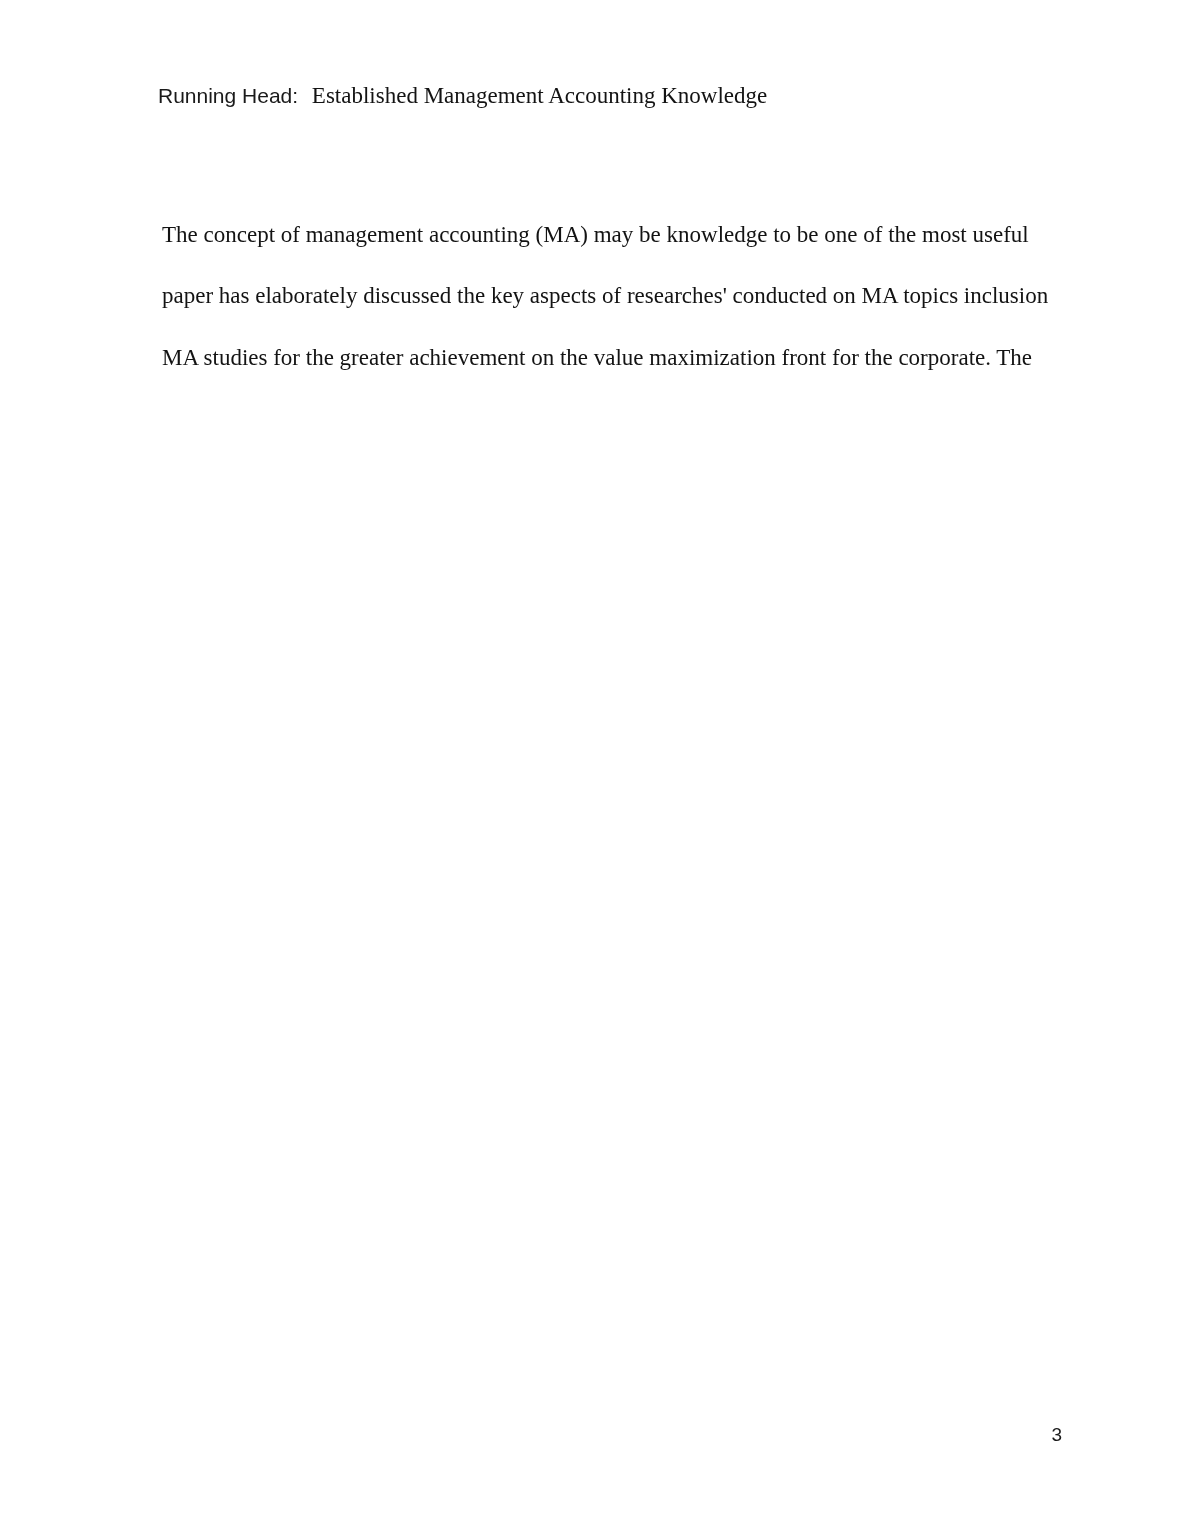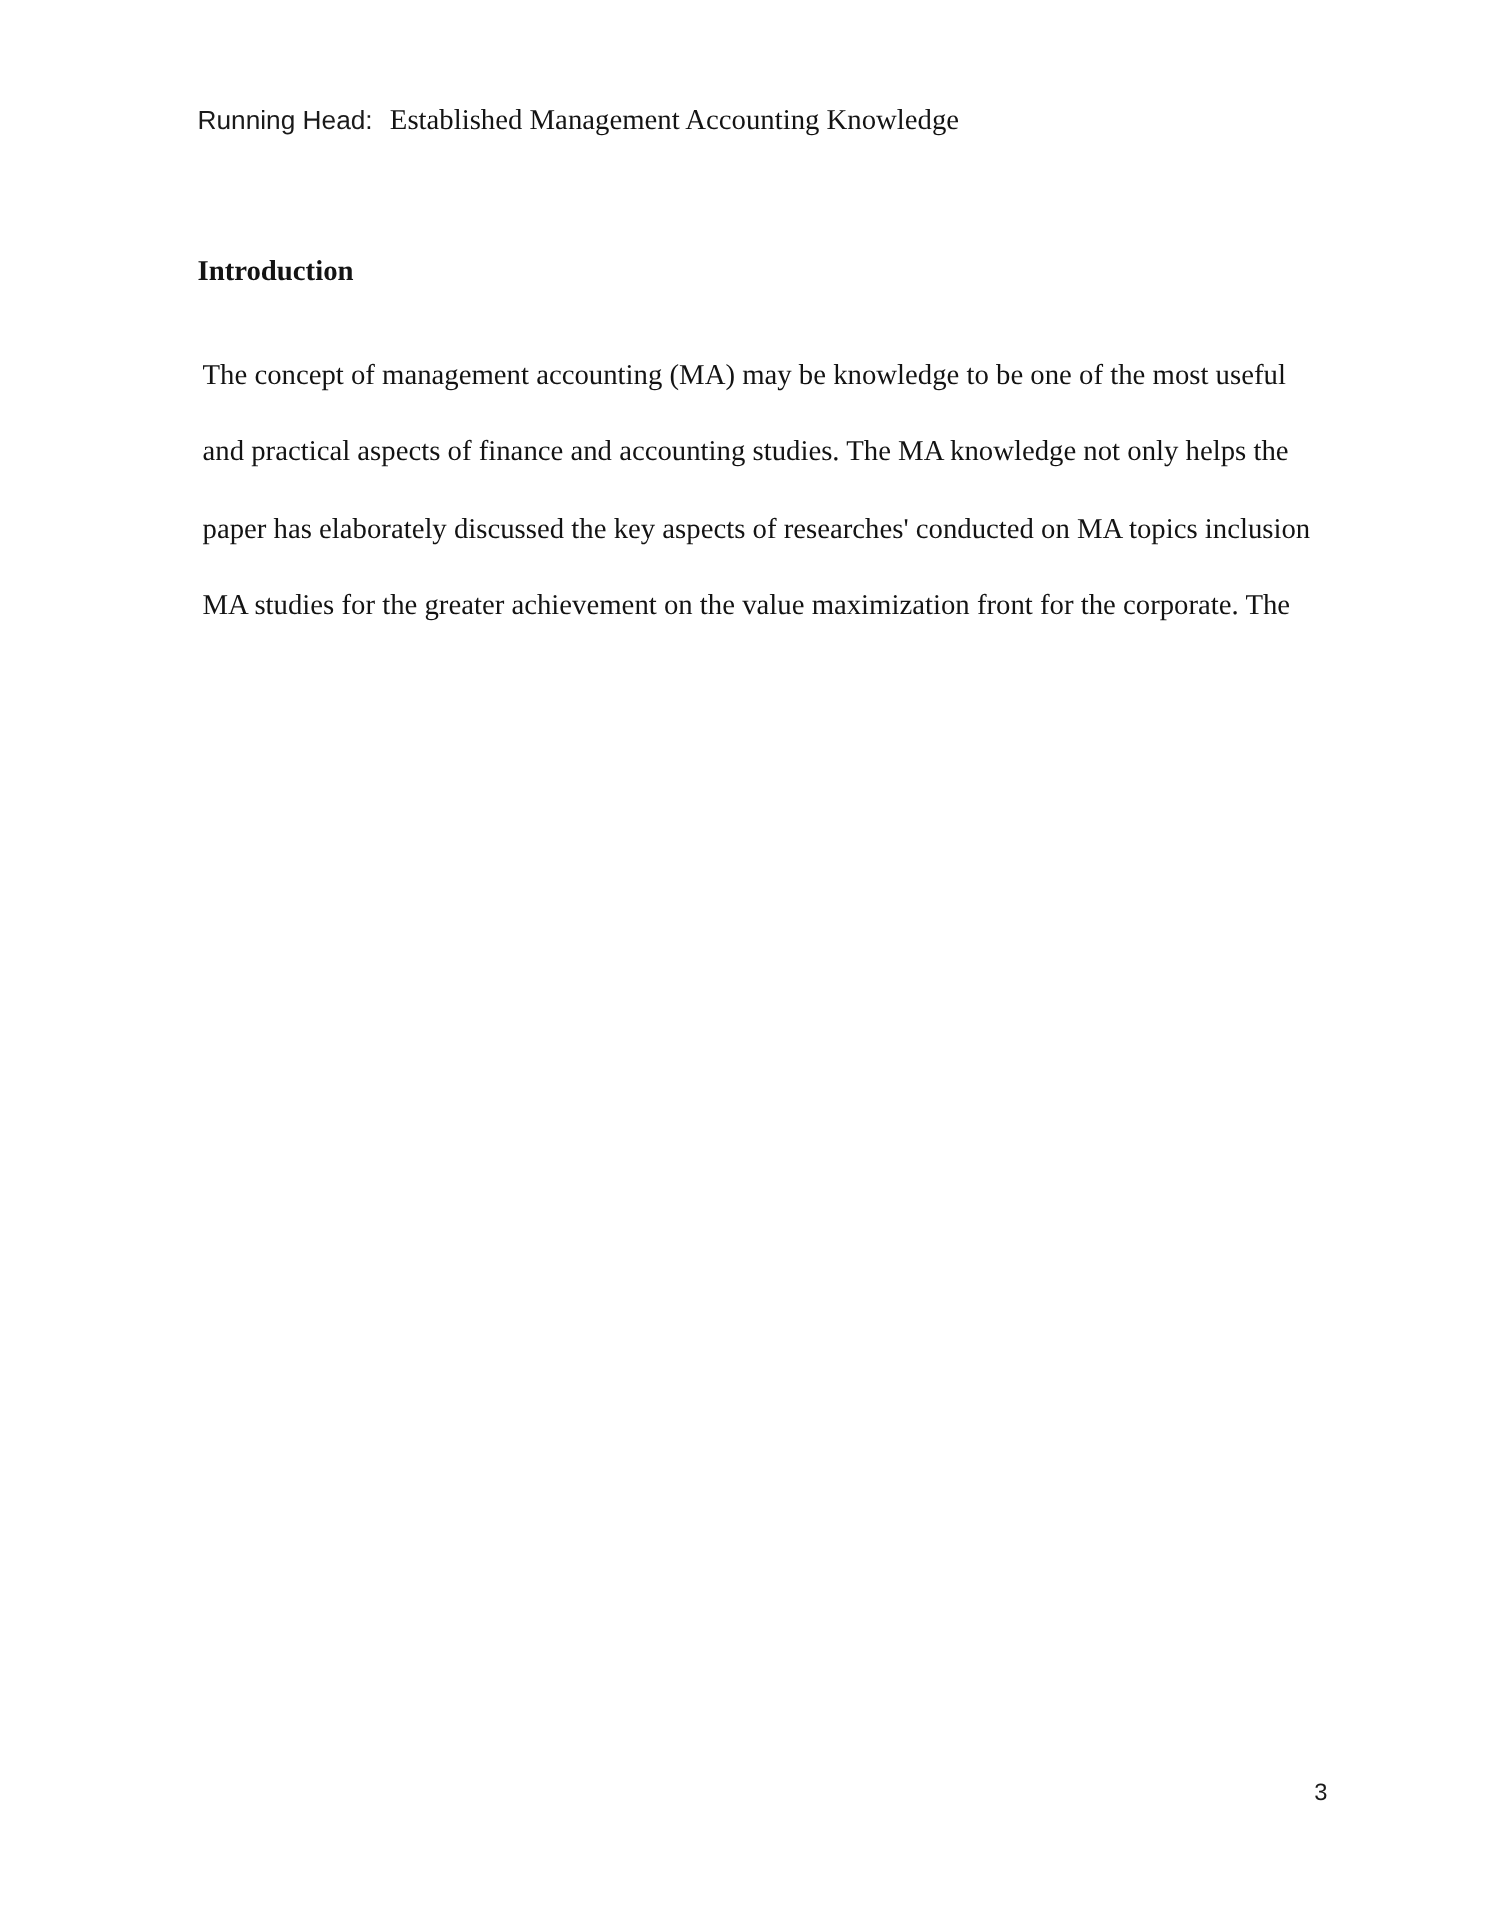--- a/index.html
+++ b/index.html
@@ -71,24 +71,22 @@
 </head>
 <body>
 
 <div class="page">
 
   <div class="running-head">
     <span class="label">Running Head:</span><span class="title"> Established Management Accounting Knowledge</span>
   </div>
 
   <div class="content">
-    <div class="section-heading">Introduction</div>
     <div class="para">
       <span class="line">The concept of management accounting (MA) may be knowledge to be one of the most useful</span>
-      <span class="line">and practical aspects of finance and accounting studies. The MA knowledge not only helps the</span>
       <span class="line">paper has elaborately discussed the key aspects of researches' conducted on MA topics inclusion</span>
       <span class="line">MA studies for the greater achievement on the value maximization front for the corporate. The</span>
     </div>
   </div>
 
   <div class="page-footer">
     <span>3</span>
   </div>
 
 </div>

